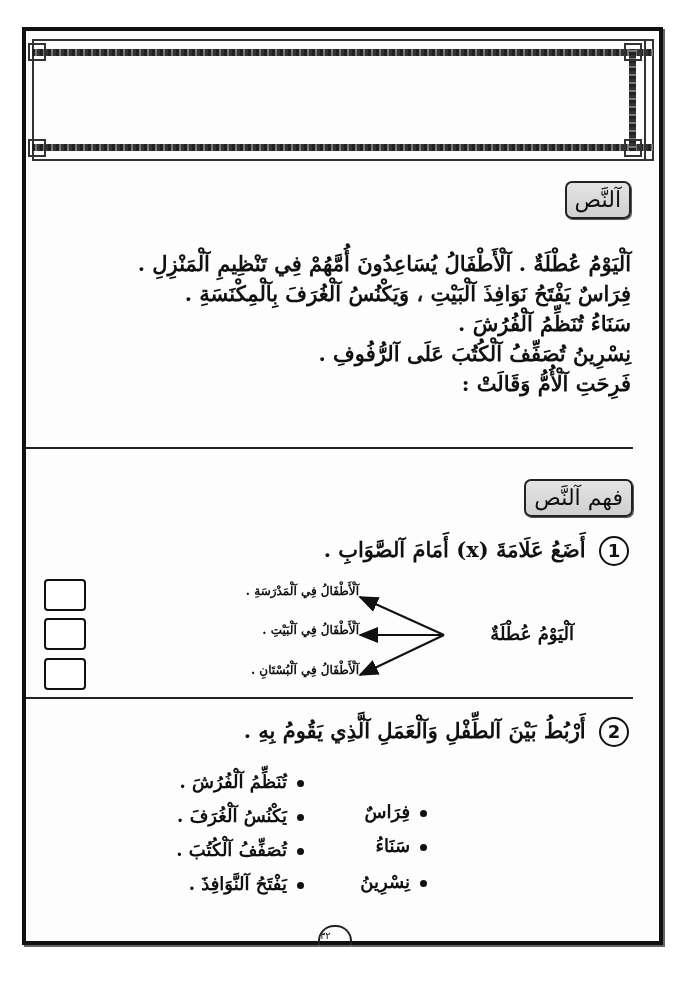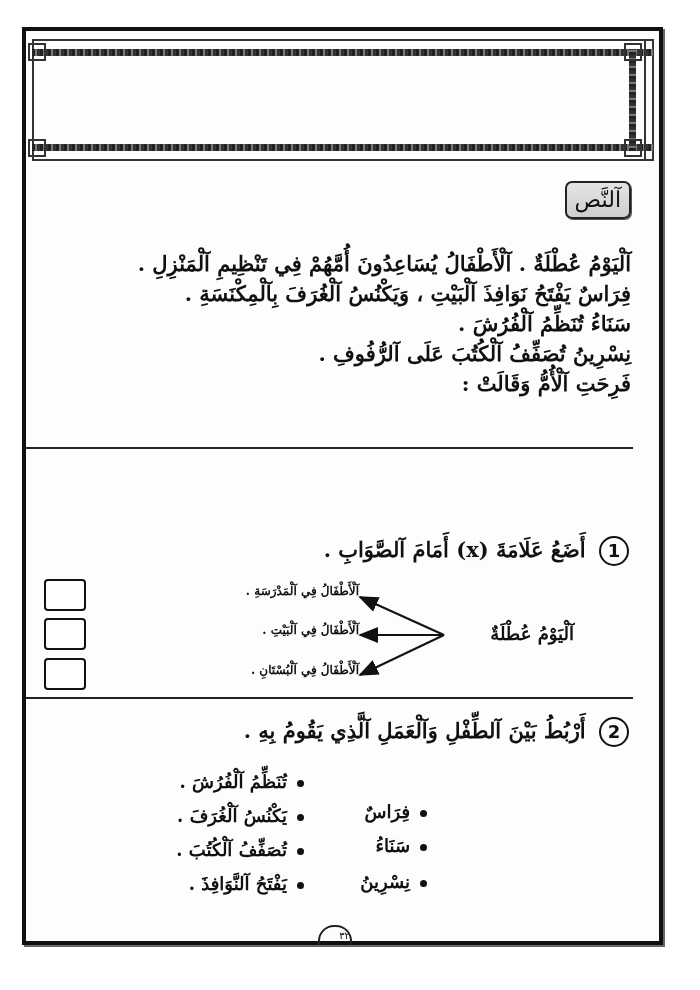--- a/index.html
+++ b/index.html
@@ -79,21 +79,21 @@
     .bullet-item {
       position: absolute; direction: rtl; font-size: 18px; font-weight: bold; white-space: nowrap; margin-left: 41px;
     }
     .bullet-item .dot {
       display: inline-block; width: 7px; height: 7px; border-radius: 50%; background: #111;
       vertical-align: middle; margin-left: 10px;
     }
     .page-num {
       position: absolute; left: 292px; bottom: -4px; width: 30px; height: 18px;
       border: 2px solid #222; border-bottom: none; border-radius: 16px 16px 0 0;
-      font-size: 10px; text-align: right; line-height: 18px; overflow: hidden;
+      font-size: 10px; text-align: left; line-height: 18px; overflow: hidden;
     }
   </style>
 </head>
 <body>
 
 <div class="page">
 
   <div class="title-frame">
     <div class="outer"></div>
     <div class="band top"></div>
@@ -109,20 +109,21 @@
   <div class="label-box" style="right:28px;top:150px;">آلنَّص</div>
 
   <div class="text-line" style="top:192px;">آلْيَوْمُ عُطْلَةٌ . آلْأَطْفَالُ يُسَاعِدُونَ أُمَّهُمْ فِي تَنْظِيمِ آلْمَنْزِلِ .</div>
   <div class="text-line" style="top:222px;">فِرَاسٌ يَفْتَحُ نَوَافِذَ آلْبَيْتِ ، وَيَكْنُسُ آلْغُرَفَ بِآلْمِكْنَسَةِ .</div>
   <div class="text-line" style="top:252px;">سَنَاءُ تُنَظِّمُ آلْفُرُشَ .</div>
   <div class="text-line" style="top:282px;">نِسْرِينُ تُصَفِّفُ آلْكُتُبَ عَلَى آلرُّفُوفِ .</div>
   <div class="text-line" style="top:312px;">فَرِحَتِ آلْأُمُّ وَقَالَتْ :</div>
 
   <div class="hr" style="top:416px;"></div>
 
+  <div class="label-box" style="right:26px;top:448px;">فهم آلنَّص</div>
 
   <div class="q-line" style="top:505px;right:30px;">
     <span class="num-circle">1</span>
     <span>أَضَعُ عَلَامَةَ (x) أَمَامَ آلصَّوَابِ .</span>
   </div>
 
   <div class="checkbox" style="top:548px;"></div>
   <div class="checkbox" style="top:587px;"></div>
   <div class="checkbox" style="top:627px;"></div>
 

